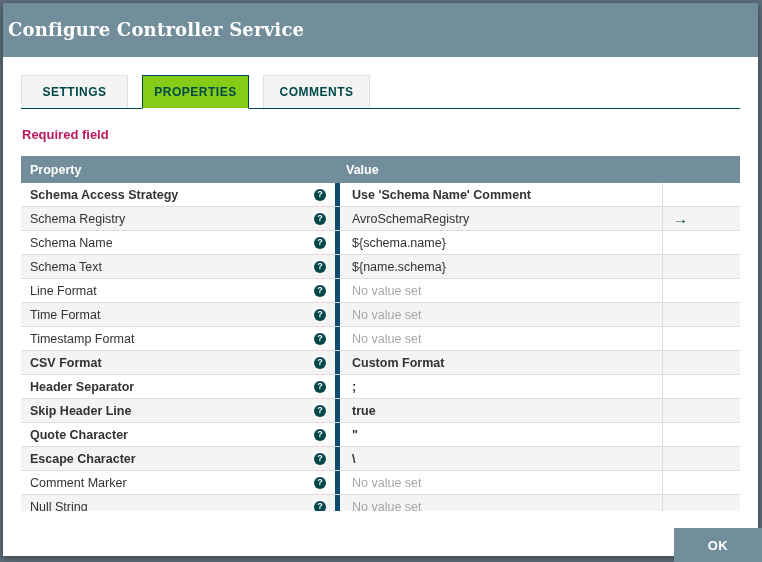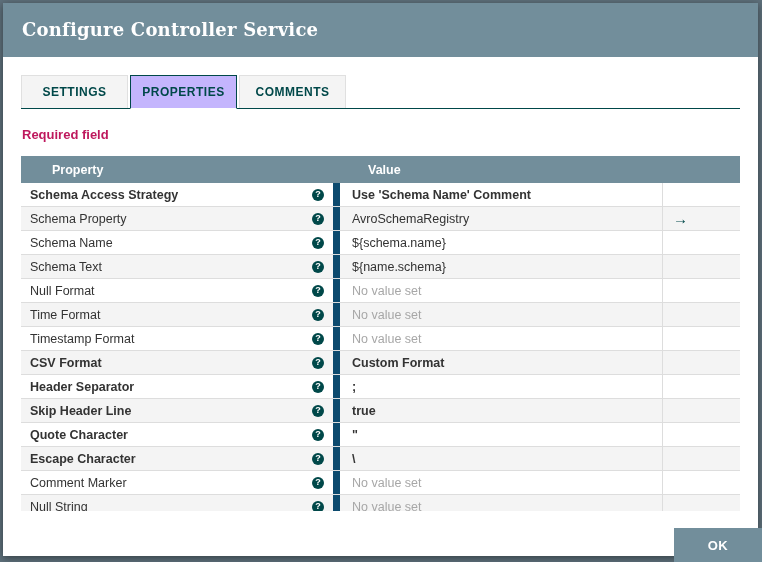--- a/index.html
+++ b/index.html
@@ -6,60 +6,60 @@
   .stage{
     position:relative; width:762px; height:562px; overflow:hidden;
     background:#5e707b; font-family:"Liberation Sans", sans-serif;
   }
   .dialog{
     position:absolute; left:3px; top:3px; width:755px; height:553px;
     background:#ffffff; box-shadow:0 2px 8px rgba(0,0,0,.45);
   }
   .dialog-header{ height:54px; background:#728e9b; }
   .dialog-title{
-    display:block; padding-left:19px; line-height:54px; color:#ffffff;
+    display:block; padding-left:5px; line-height:54px; color:#ffffff;
     font-family:"DejaVu Serif", serif; font-weight:bold; font-size:18px;
     letter-spacing:.2px;
   }
   .content{ padding:0 18px; }
   .tab-bar{
     margin-top:17px; display:flex; align-items:flex-end;
     border-bottom:1px solid #004849; height:34px;
   }
   .tab{
-    box-sizing:border-box; width:107px; height:33px; margin-right:2px;
+    box-sizing:border-box; width:107px; height:33px; margin-right:14px;
     display:flex; align-items:center; justify-content:center;
     background:#f4f4f4; border:1px solid #e0e0e0; border-bottom:none;
     color:#004849; font-size:12px; font-weight:bold; letter-spacing:.5px;
     cursor:pointer;
   }
   .tab.active{
-    background:#c4b5fd; border:1px solid #004849; border-bottom:1px solid #ffffff;
+    background:#84cc16; border:1px solid #004849; border-bottom:1px solid #ffffff;
     margin-bottom:-1px; height:34px;
   }
   .required-note{ margin:18px 0 0 1px; font-size:13px; font-weight:bold; color:#be185d; }
   .ptable{ margin-top:14px; height:355px; overflow:hidden; }
   .t-header{
     display:flex; align-items:center; height:27px;
-    background:#728e9b; color:#ffffff; font-size:12.5px; font-weight:bold;padding-left:22px;
+    background:#728e9b; color:#ffffff; font-size:12.5px; font-weight:bold;
   }
   .h-prop{ box-sizing:border-box; width:319px; padding-left:9px; }
   .h-val{ flex:1; padding-left:6px; }
   .h-action{ width:78px; }
   .t-row{
     display:flex; align-items:stretch; box-sizing:border-box; height:24px;
     border-bottom:1px solid #dddddd; background:#ffffff;
     font-size:12.5px; color:#333333; cursor:pointer;
   }
   .t-row:nth-child(even){ background:#f4f4f4; }
   .t-row.bold .prop-label, .t-row.bold .cell-val{ font-weight:bold; }
   .cell-prop{
     box-sizing:border-box; width:319px; padding:0 9px;
     display:flex; align-items:center; justify-content:space-between;
-    border-right:7px solid #0c4a6e;
+    border-right:5px solid #0c4a6e;
   }
   .help-icon{
     flex:0 0 auto; width:12px; height:12px; border-radius:50%;
     background:#004849; color:#ffffff; font-size:9px; font-weight:bold;
     display:flex; align-items:center; justify-content:center; line-height:1;
     cursor:default;
   }
   .cell-val{ flex:1; display:flex; align-items:center; padding-left:12px; }
   .cell-val.unset{ color:#a7a7a7; }
   .cell-action{
@@ -99,21 +99,21 @@
             <div class="t-row bold">
               <div class="cell-prop">
                 <span class="prop-label">Schema Access Strategy</span>
                 <span class="help-icon">?</span>
               </div>
               <div class="cell-val">Use 'Schema Name' Comment</div>
               <div class="cell-action"></div>
             </div>
             <div class="t-row">
               <div class="cell-prop">
-                <span class="prop-label">Schema Property</span>
+                <span class="prop-label">Schema Registry</span>
                 <span class="help-icon">?</span>
               </div>
               <div class="cell-val">AvroSchemaRegistry</div>
               <div class="cell-action">
                 <span class="goto-arrow">→</span>
               </div>
             </div>
             <div class="t-row">
               <div class="cell-prop">
                 <span class="prop-label">Schema Name</span>
@@ -125,21 +125,21 @@
             <div class="t-row">
               <div class="cell-prop">
                 <span class="prop-label">Schema Text</span>
                 <span class="help-icon">?</span>
               </div>
               <div class="cell-val">${name.schema}</div>
               <div class="cell-action"></div>
             </div>
             <div class="t-row">
               <div class="cell-prop">
-                <span class="prop-label">Null Format</span>
+                <span class="prop-label">Line Format</span>
                 <span class="help-icon">?</span>
               </div>
               <div class="cell-val unset">No value set</div>
               <div class="cell-action"></div>
             </div>
             <div class="t-row">
               <div class="cell-prop">
                 <span class="prop-label">Time Format</span>
                 <span class="help-icon">?</span>
               </div>

